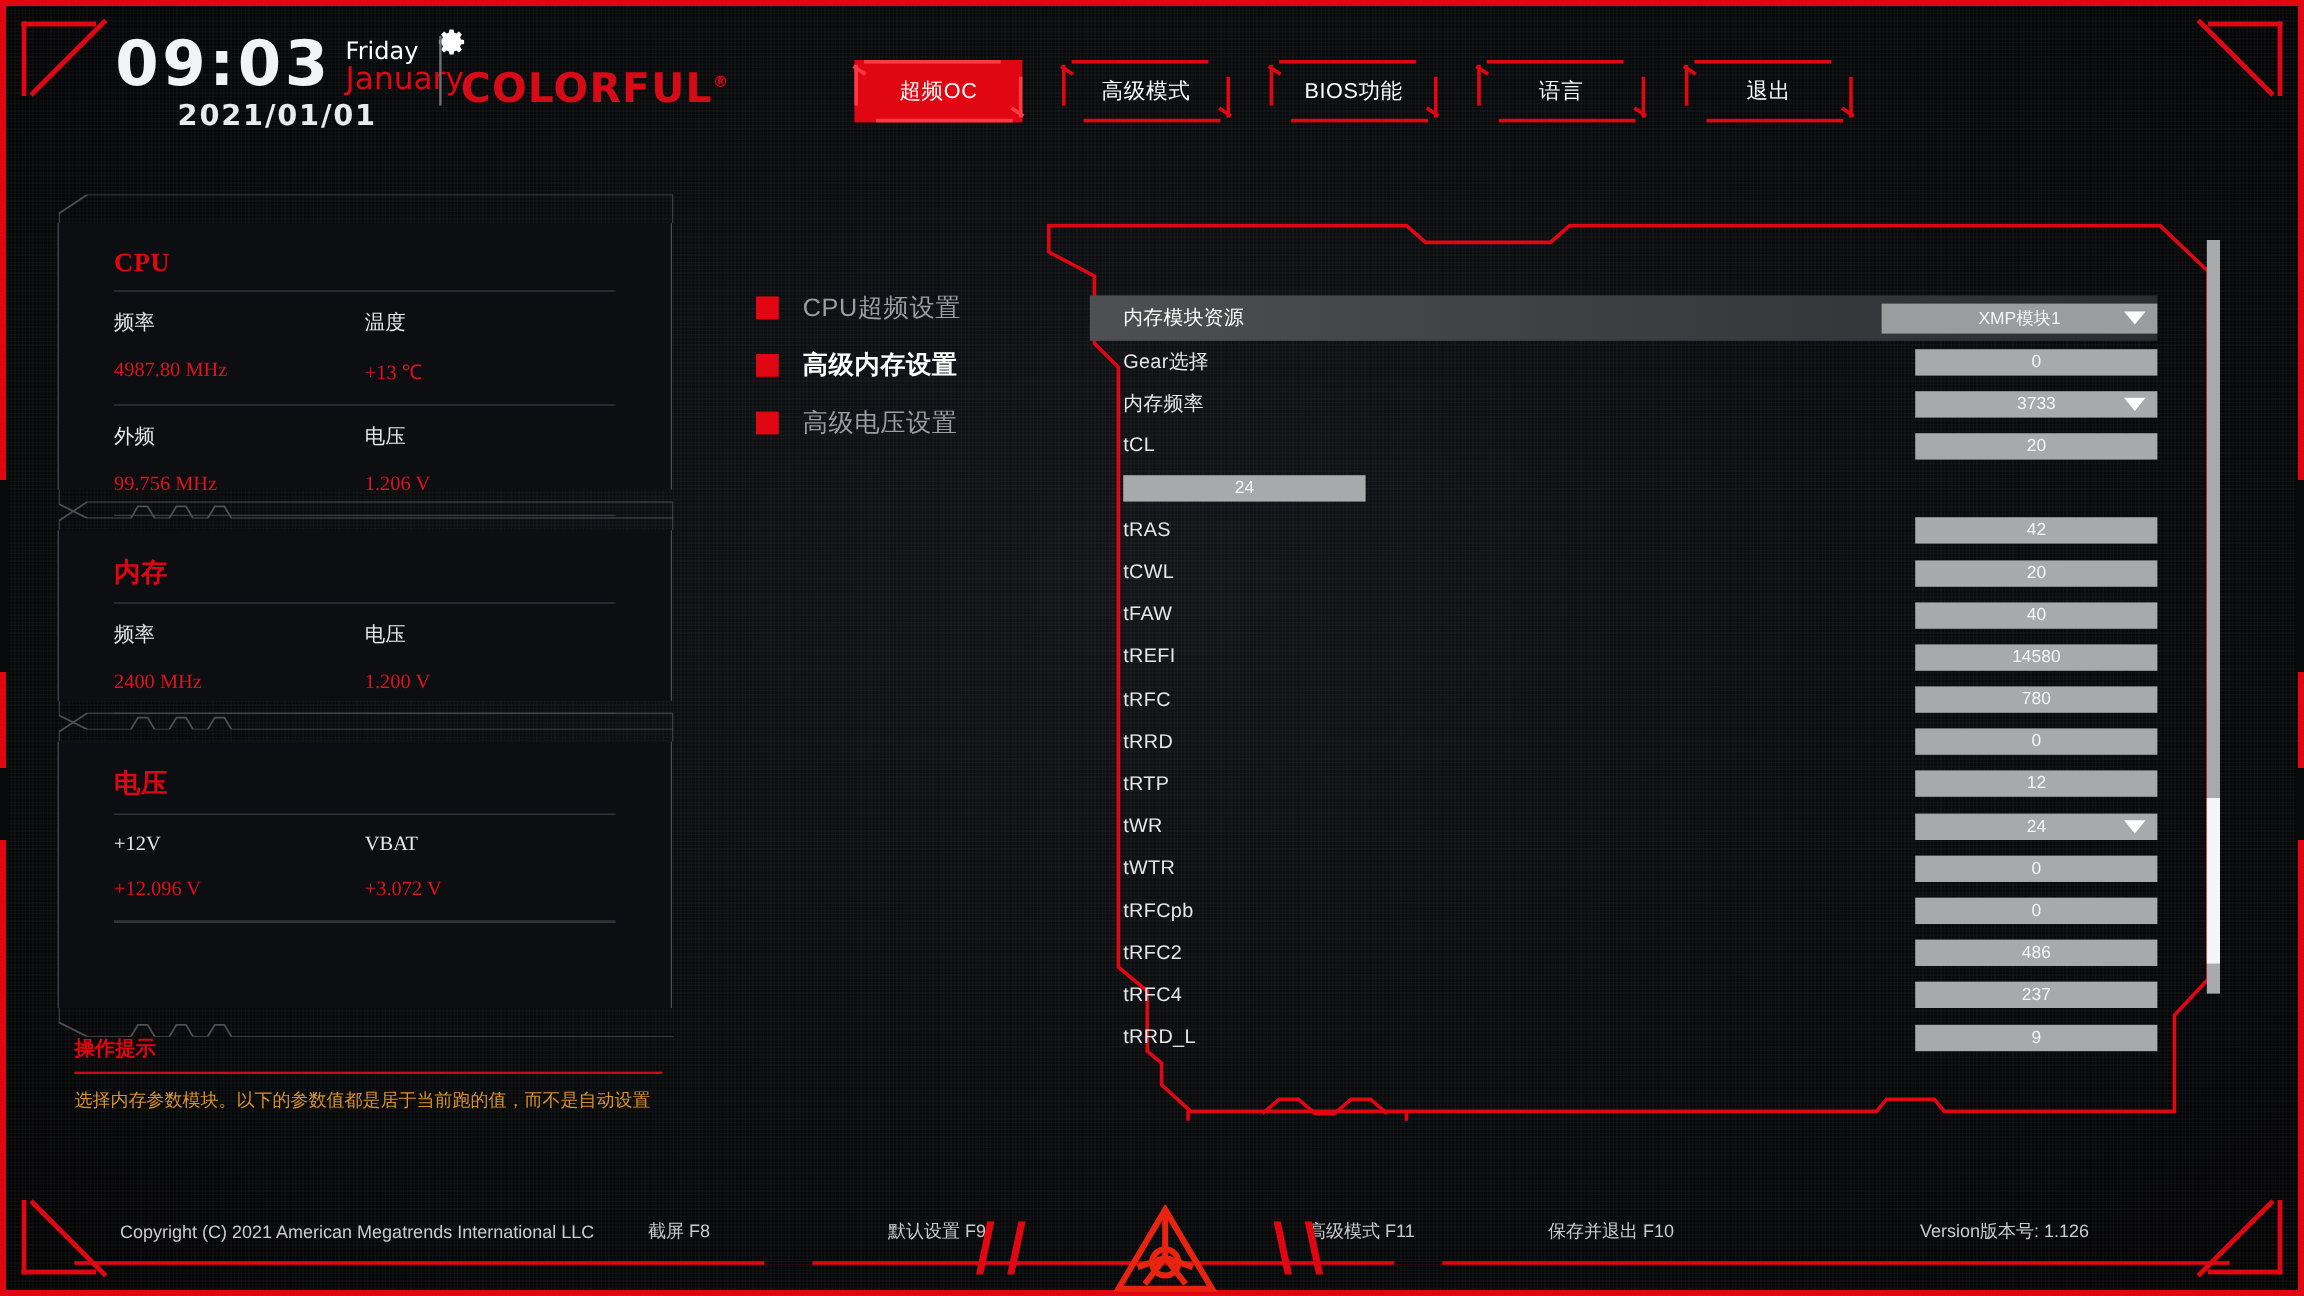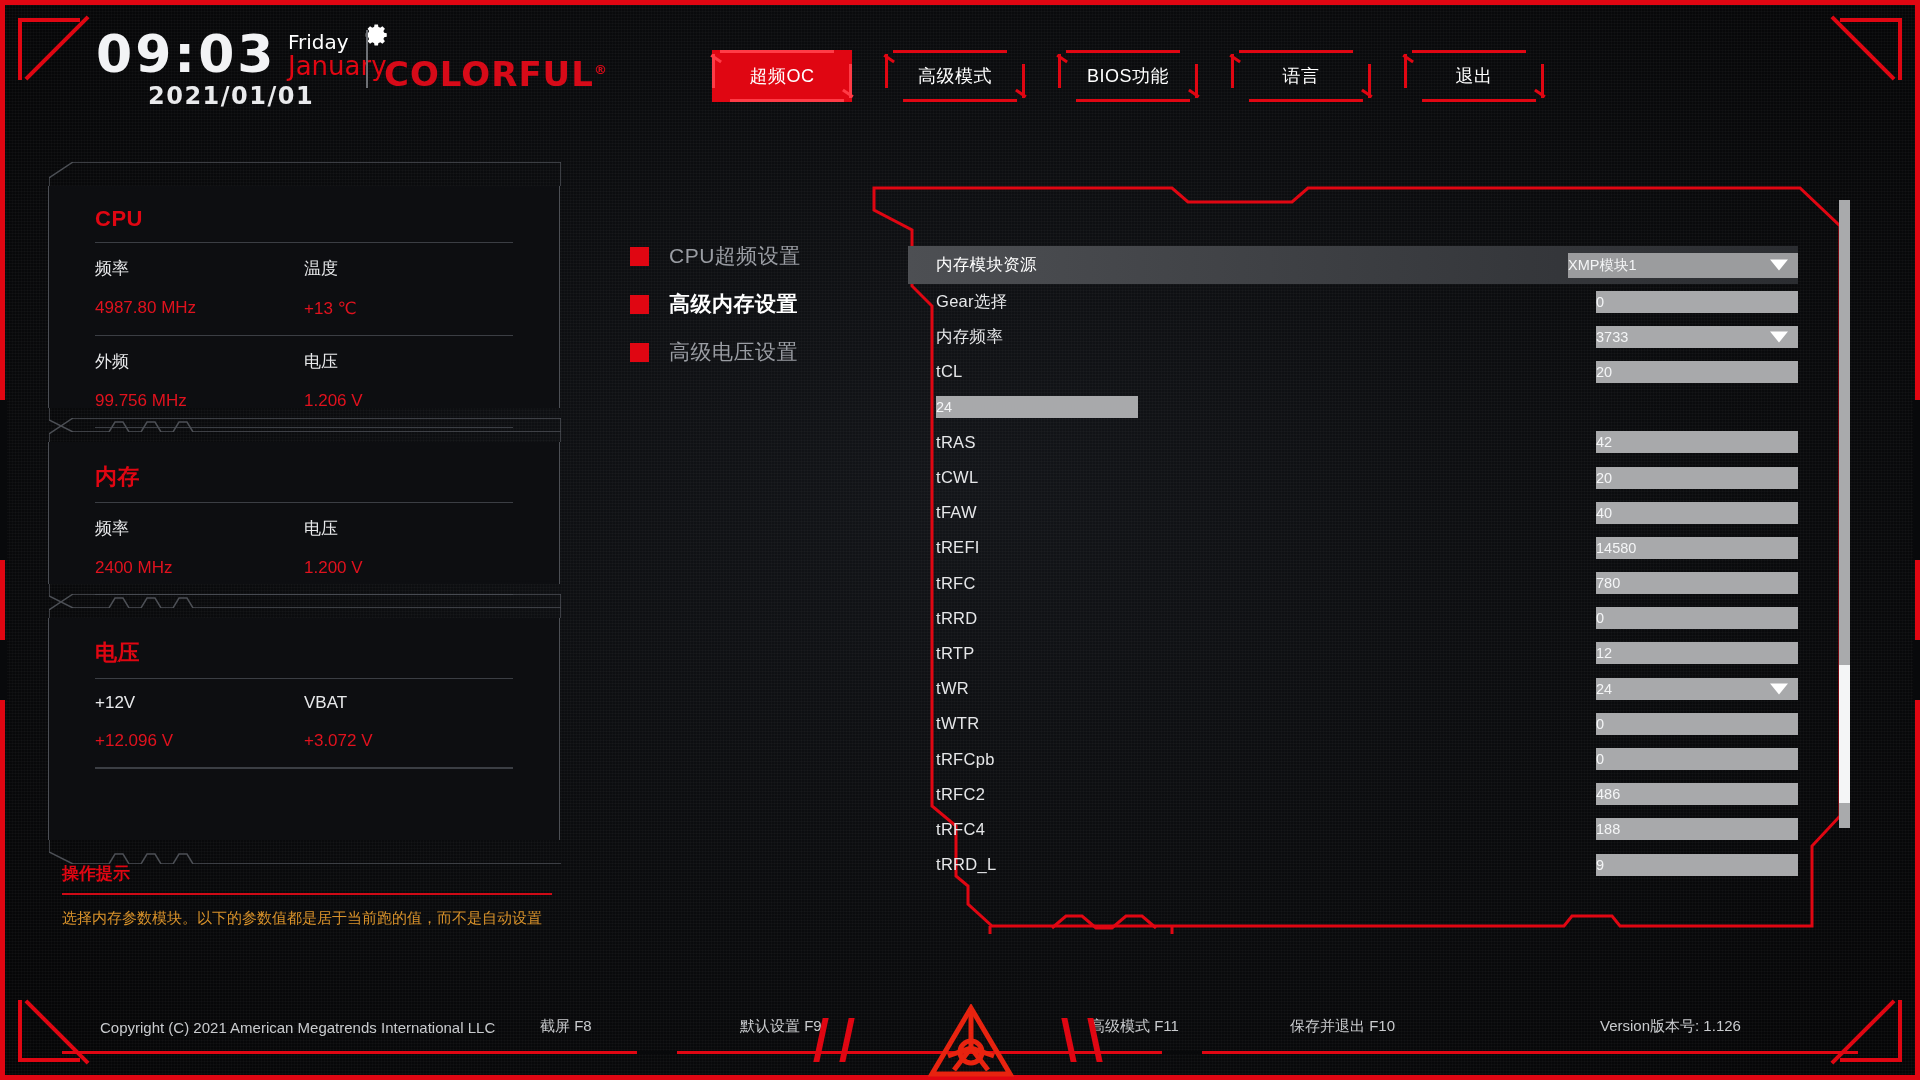--- a/index.html
+++ b/index.html
@@ -93,20 +93,21 @@
   .tab.active .bk span { background: #ff3b46; }
 
   
   .left-col { position: absolute; left: 48px; top: 186px; width: 512px; }
 
   .panel {
     position: relative; background: #0d0e11;
     border: 1px solid #4c4f55; border-top: none; border-bottom: none;
     padding: 20px 46px 8px 46px;
     margin-bottom: 34px;
+    font-family: Liberation Serif, serif;
   }
   .panel .edge-top, .panel .edge-bot {
     position: absolute; left: 0; width: 100%; height: 24px; pointer-events: none;
   }
   .panel .edge-top { top: -24px; } .panel .edge-bot { bottom: -24px; }
   .panel .edge-top svg, .panel .edge-bot svg { display: block; }
 
   .panel-title {
     color: #e00612; font-size: 22px; font-weight: 700;
     padding-bottom: 10px; letter-spacing: .5px;
@@ -142,21 +143,21 @@
     height: 35.2px; padding: 0 0 0 28px;
   }
   .srow.hl {
     background: linear-gradient(90deg, #4d4f53 0%, #3a3c40 55%, #2b2d31 100%);
     height: 38px;
   }
   .srow .lbl { color: #e6e7e9; font-size: 16.5px; letter-spacing: .3px; flex: 1; }
   .srow.hl .lbl { color: #ffffff; }
   .field {
     position: relative; width: 202px; height: 22px; background: #a8a9ab;
-    display: flex; align-items: center; justify-content: flex-start;
+    display: flex; align-items: center; justify-content: center;
     color: #f4f5f6; font-size: 14.5px;
   }
   .srow.hl .field { background: #9b9c9e; height: 25px; width: 230px; }
   .caret {
     position: absolute; right: 10px; top: 50%; transform: translateY(-50%);
     width: 0; height: 0; border-left: 9px solid transparent;
     border-right: 9px solid transparent; border-top: 11px solid #ffffff;
   }
   .scrollbar {
     position: absolute; right: -8px; top: 14px; width: 11px; height: 628px;
@@ -507,21 +508,21 @@
       </div>
       <div class="srow">
         <span class="lbl">tRFC2</span>
         <span class="field">
           <span>486</span>
         </span>
       </div>
       <div class="srow">
         <span class="lbl">tRFC4</span>
         <span class="field">
-          <span>188</span>
+          <span>237</span>
         </span>
       </div>
       <div class="srow">
         <span class="lbl">tRRD_L</span>
         <span class="field">
           <span>9</span>
         </span>
       </div>
     </div>
 

